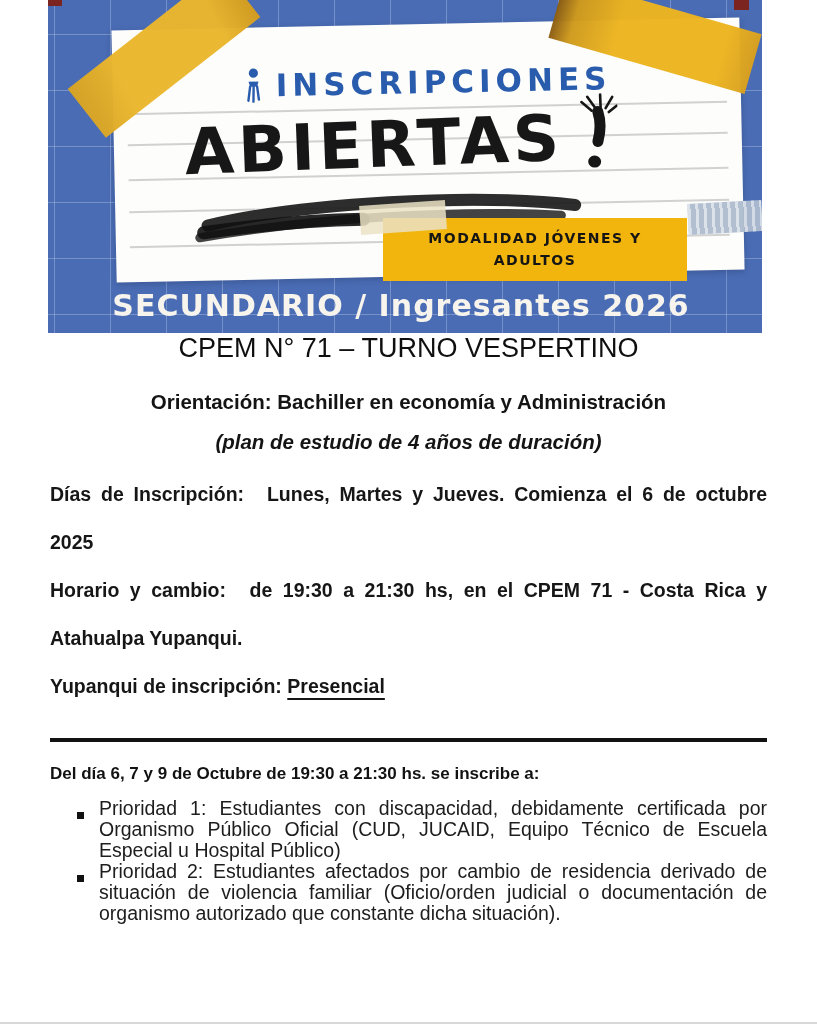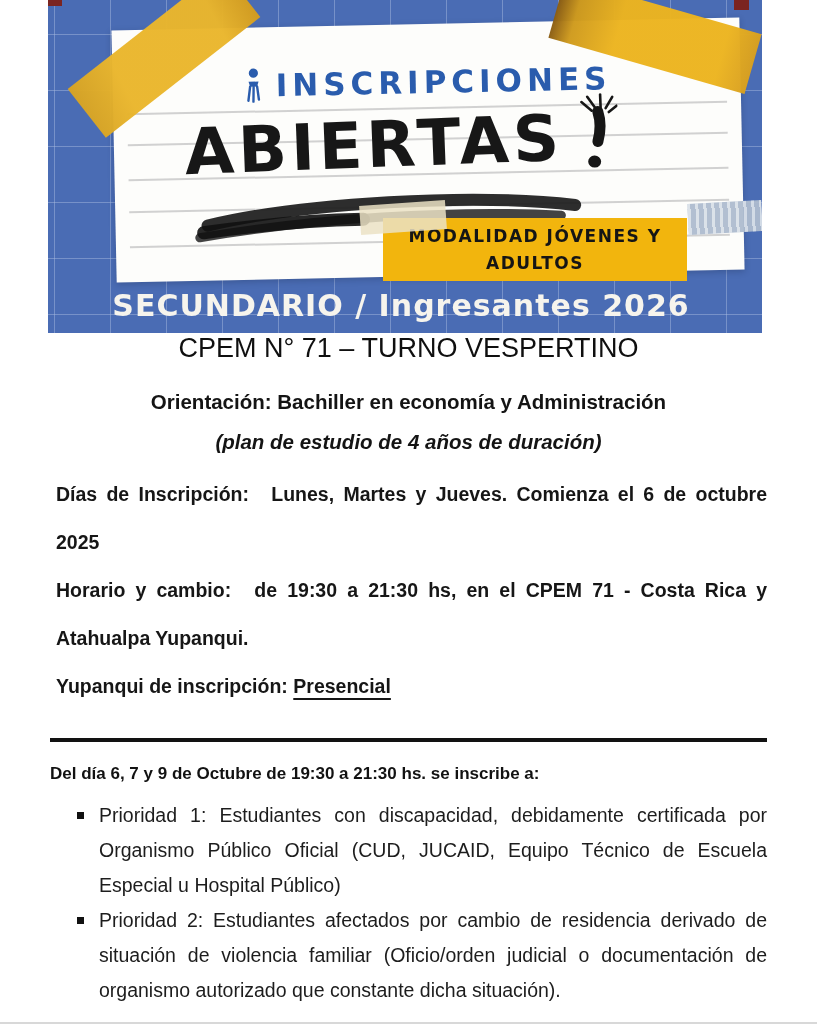--- a/index.html
+++ b/index.html
@@ -113,21 +113,21 @@
     width: 304px; height: 63px;
     background: #f2b50d;
     display: flex; align-items: center; justify-content: center;
     text-align: center;
     padding: 0 14px;
     z-index: 5;
   }
   .badge span {
     font-family: "DejaVu Sans", sans-serif;
     font-weight: bold;
-    font-size: 17px;
+    font-size: 14px;
     letter-spacing: 1.5px;
     line-height: 1.55;
     color: #151515;
   }
   .banner-subtitle {
     position: absolute;
     left: 0; right: 8px; bottom: 10px;
     text-align: center;
     color: #f6f4ed;
     font-family: "DejaVu Sans", sans-serif;
@@ -153,21 +153,21 @@
     color: #141414;
   }
   .plan {
     margin-top: 16px;
     text-align: center;
     font-size: 20.5px;
     font-weight: bold;
     color: #141414;
     font-style: italic;
   }
-  .info { margin-top: 16px; font-size: 19.5px; font-weight: bold; color: #161616; margin-left: 6px; }
+  .info { margin-top: 16px; font-size: 19.5px; font-weight: bold; color: #161616; }
   .info p { margin: 0; line-height: 48px; text-align: justify; }
   .info .label { margin-right: 13px; }
   .underlined {
     text-decoration: underline;
     text-underline-offset: 5px;
     text-decoration-thickness: 2px;
   }
   .divider {
     border: none;
     border-top: 4px solid #121212;
@@ -181,21 +181,21 @@
   }
   ul.priority-list {
     list-style: none;
     margin: 14px 0 0 0;
     padding: 0 0 0 25px;
   }
   ul.priority-list li {
     position: relative;
     padding-left: 24px;
     font-size: 19.5px;
-    line-height: 35px;
+    line-height: 21px;
     text-align: justify;
     color: #1d1d1d;
     font-weight: normal;
   }
   .sq {
     position: absolute;
     left: 2px; top: 14px;
     width: 7px; height: 7px;
     background: #111;
   }

